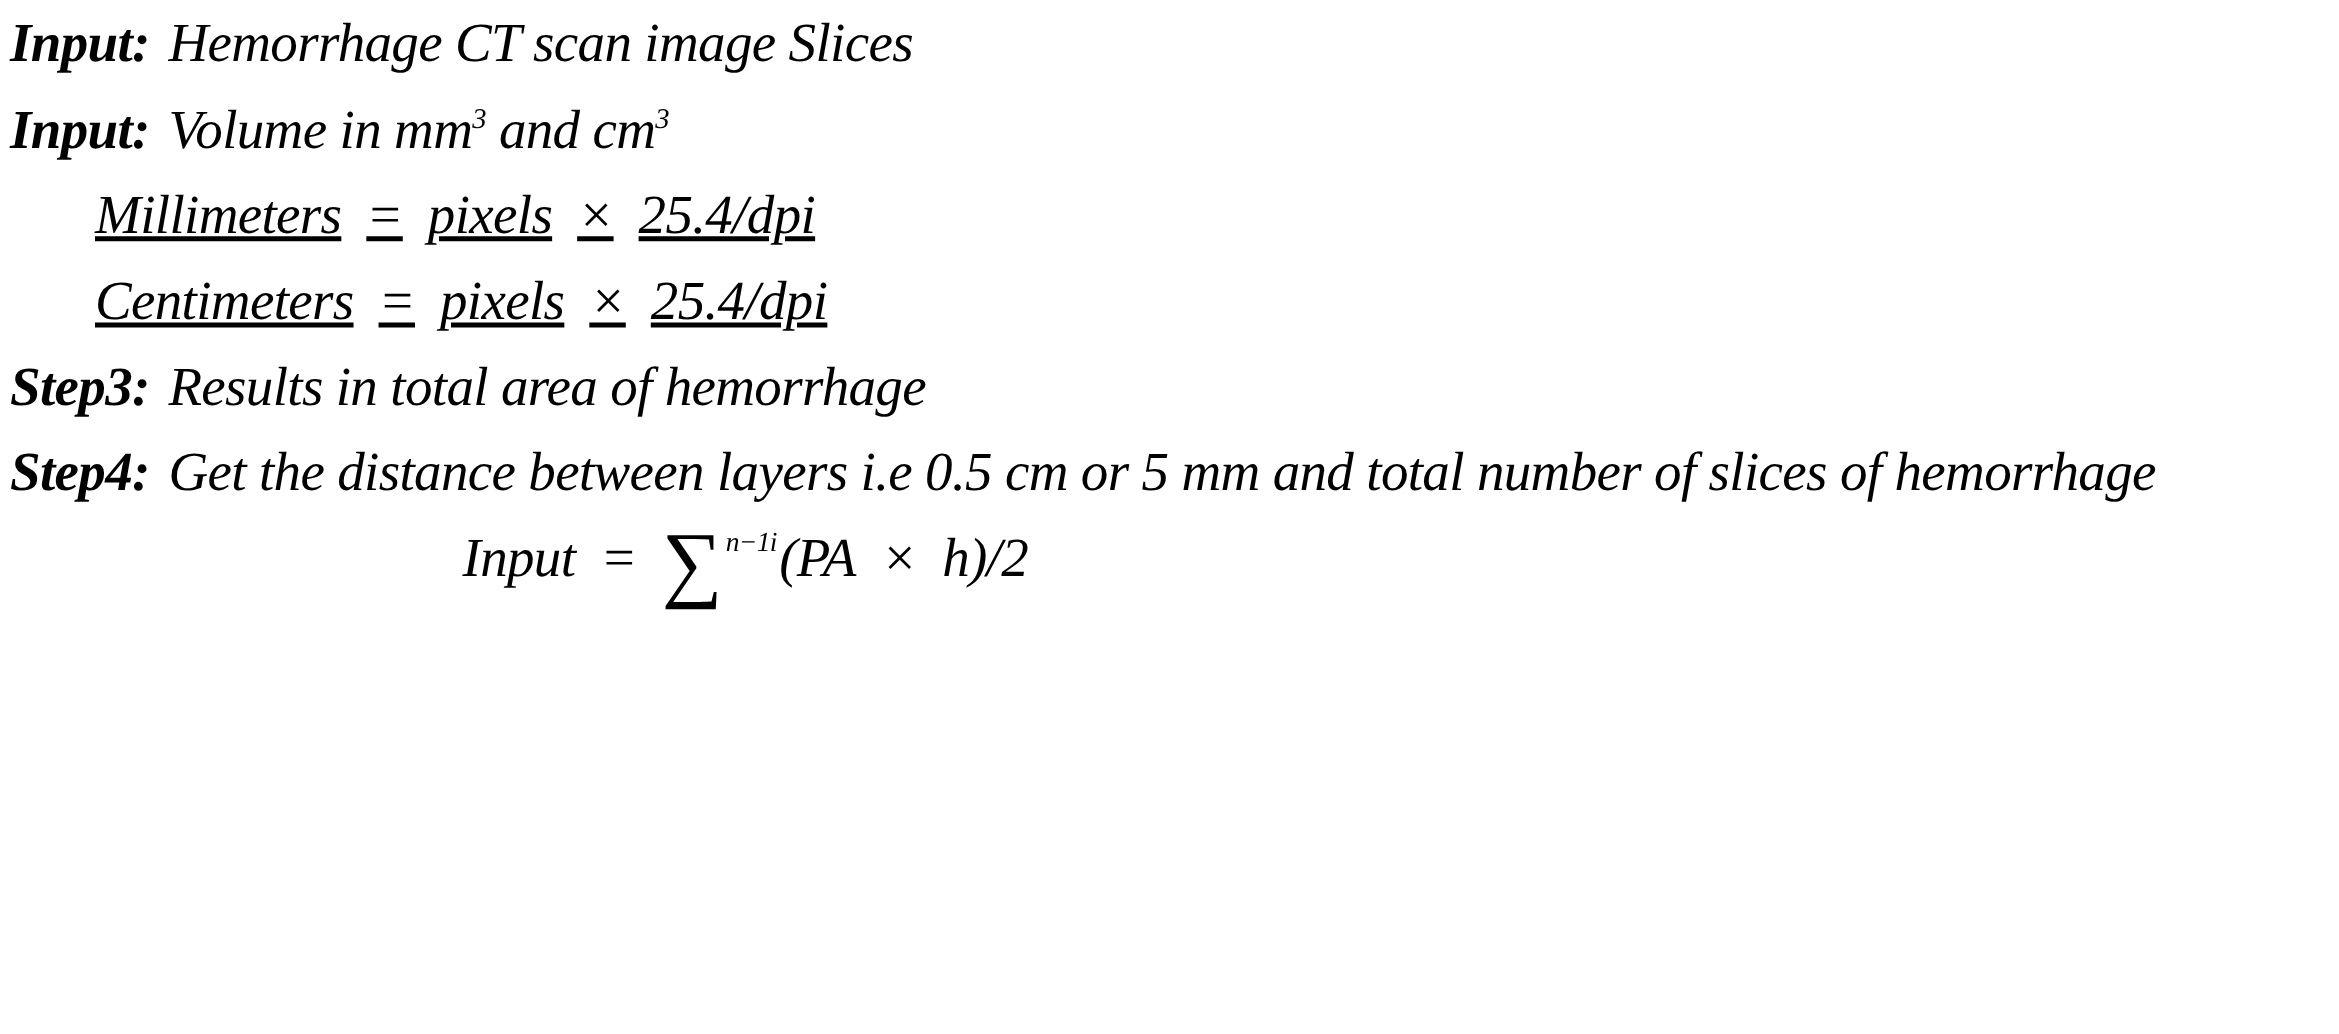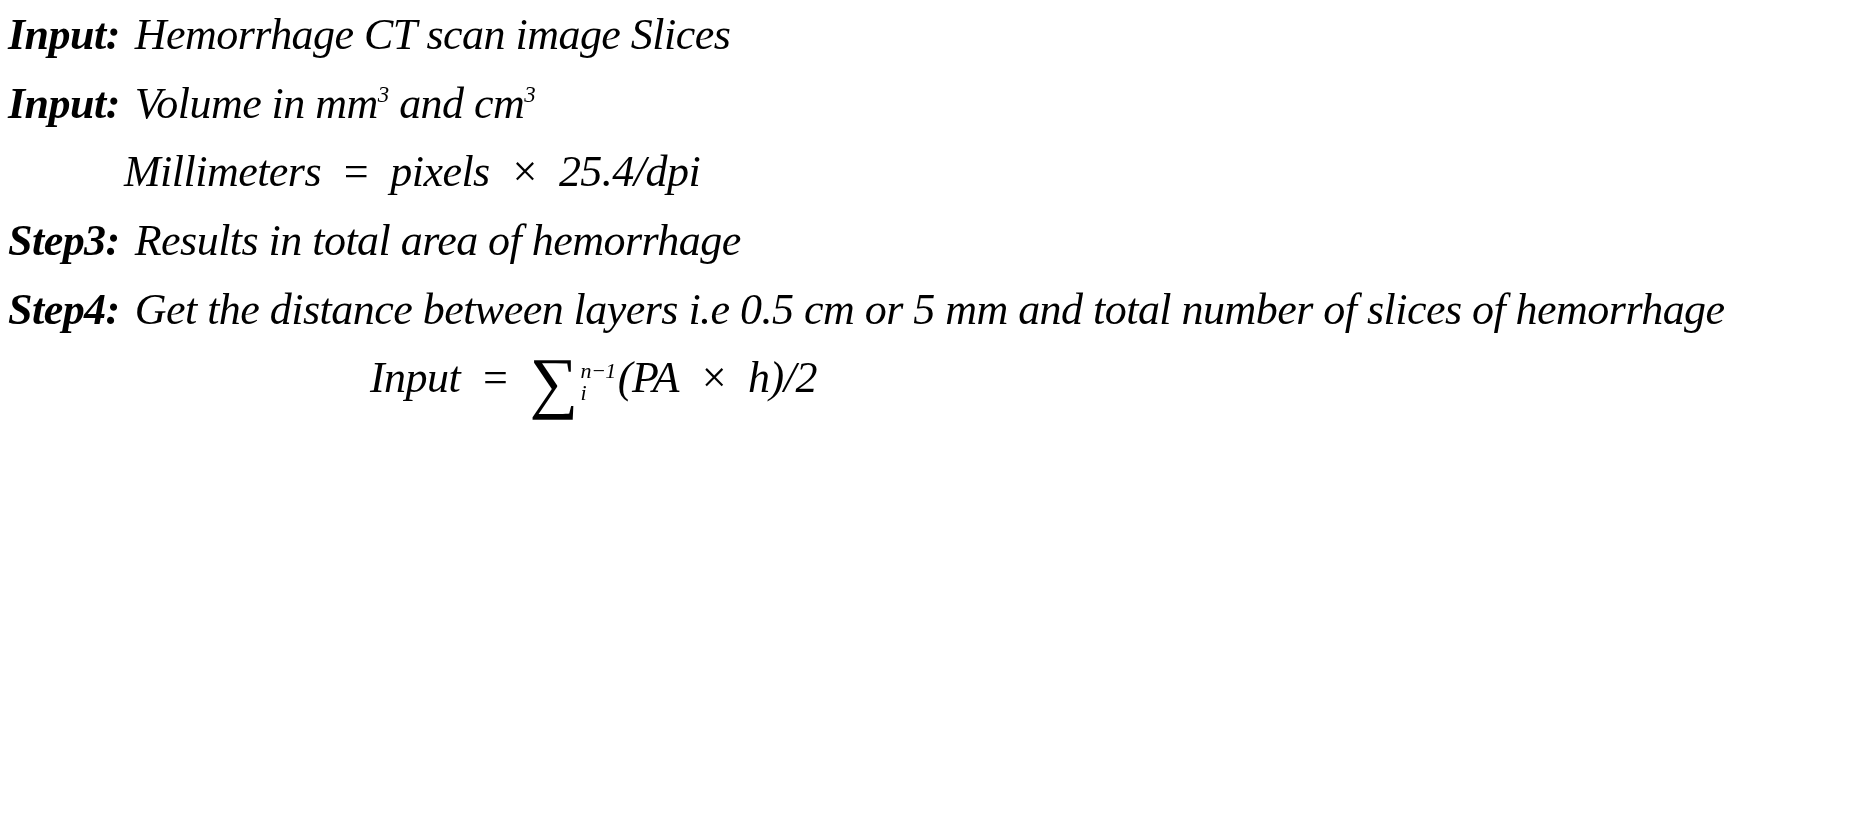--- a/index.html
+++ b/index.html
@@ -26,42 +26,42 @@
     height: 68.7px;
     line-height: 68.7px;
     font-size: 44px;
     white-space: nowrap;
     letter-spacing: -0.012em;
   }
   .label {
     font-weight: bold;
     margin-right: 15px;
   }
-  .indent-formula { margin-left: 116px; }
+  .indent-formula { margin-left: 68px; text-decoration: underline; }
   .indent-volume  { margin-left: 362px; }
   .eq  { margin: 0 20px; }
   .op  { margin: 0 20px; }
   .sup3 {
     font-size: 0.52em;
     vertical-align: super;
     line-height: 0;
   }
   .sigma-wrap {
     display: inline-flex;
     align-items: center;
     vertical-align: -0.28em;
   }
   .sigma {
     font-size: 1.55em;
     line-height: 0.9;
   }
   .sigma-scripts {
     display: inline-flex;
-    flex-direction: column;
-    justify-content: center;
+    flex-direction: row;
+    justify-content: flex-start;
     height: 2.6em;
     font-size: 0.5em;
     line-height: 1;
     margin-left: 3px;
     margin-right: 2px;
   }
 </style>
 </head>
 <body>
 
@@ -69,20 +69,21 @@
 
   <div class="line"><span class="label">Input:</span><span>Hemorrhage CT scan image Slices</span></div>
 
   <div class="line"><span class="label">Input:</span><span><span>Volume in mm</span><span class="sup3">3</span><span> and cm</span><span class="sup3">3</span></span></div>
 
 
 
 
   <div class="line indent-formula"><span>Millimeters</span><span class="eq">=</span><span>pixels</span><span class="op">×</span><span>25.4/dpi</span></div>
 
+  <div class="line indent-formula"><span>Centimeters</span><span class="eq">=</span><span>pixels</span><span class="op">×</span><span>25.4/dpi</span></div>
 
   <div class="line"><span class="label">Step3:</span><span>Results in total area of hemorrhage</span></div>
 
   <div class="line"><span class="label">Step4:</span><span>Get the distance between layers i.e 0.5 cm or 5 mm and total number of slices of hemorrhage</span></div>
 
 
 
   <div class="line indent-volume"><span>Input</span><span class="eq">=</span><span class="sigma-wrap">
         <span class="sigma">∑</span>
         <span class="sigma-scripts">

